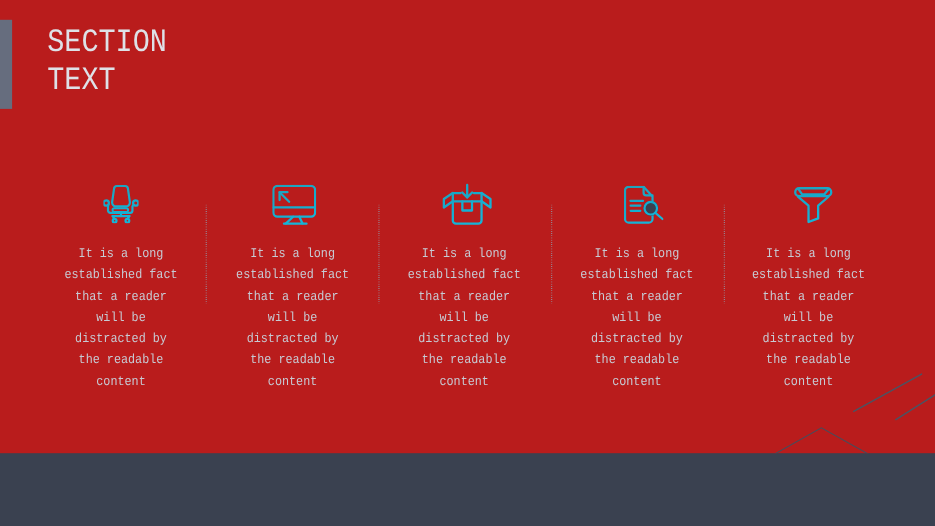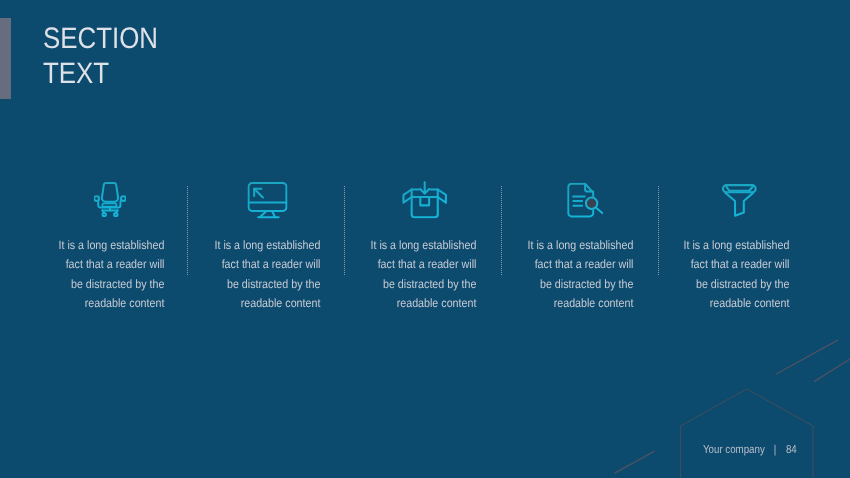--- a/index.html
+++ b/index.html
@@ -1,29 +1,29 @@
 <!DOCTYPE html>
 <html><head>
 <meta charset="utf-8">
 <style>
   html,body{margin:0;padding:0;}
   body{width:850px;height:478px;overflow:hidden;
        font-family:"Liberation Sans",sans-serif;background:#3a4150;
        -webkit-font-smoothing:antialiased;text-rendering:geometricPrecision;}
-  .slide{position:relative;width:850px;height:478px;background:#0c4a6e;overflow:hidden;}
+  .slide{position:relative;width:850px;height:412px;background:#b91c1c;overflow:hidden;font-family:Liberation Mono, monospace;}
 
   
   .deco{position:absolute;left:0;top:0;width:850px;height:478px;pointer-events:none;}
 
   .accent-bar{position:absolute;left:0;top:18px;width:11px;height:81px;background:#666d7e;}
   .title{position:absolute;left:42.5px;top:20.6px;font-size:29.6px;line-height:35.5px;
          color:#dee1e7;font-weight:400;transform:scaleX(0.874);transform-origin:0 0;
          white-space:nowrap;}
 
-  .col{position:absolute;top:181px;width:155px;text-align:right;}
+  .col{position:absolute;top:167px;width:155px;text-align:center;}
   .icon{position:absolute;left:0;top:0;width:155px;height:40px;display:flex;align-items:flex-start;justify-content:center;}
   .desc{font-size:12px;line-height:19.3px;color:#c7cbd4;
         width:122px;margin:0 auto;padding-top:55px;transform:scaleX(0.892);}
 
   .divider{position:absolute;top:186px;width:1px;height:90px;
      background-image:linear-gradient(to bottom,#9099a8 0 1px, rgba(0,0,0,0) 1px 2px);
      background-size:1px 2px;background-repeat:repeat-y;}
 
   .footer{position:absolute;left:703px;top:443.5px;font-size:11.5px;color:#b8bdc8;
           white-space:nowrap;transform:scaleX(0.845);transform-origin:0 50%;}

